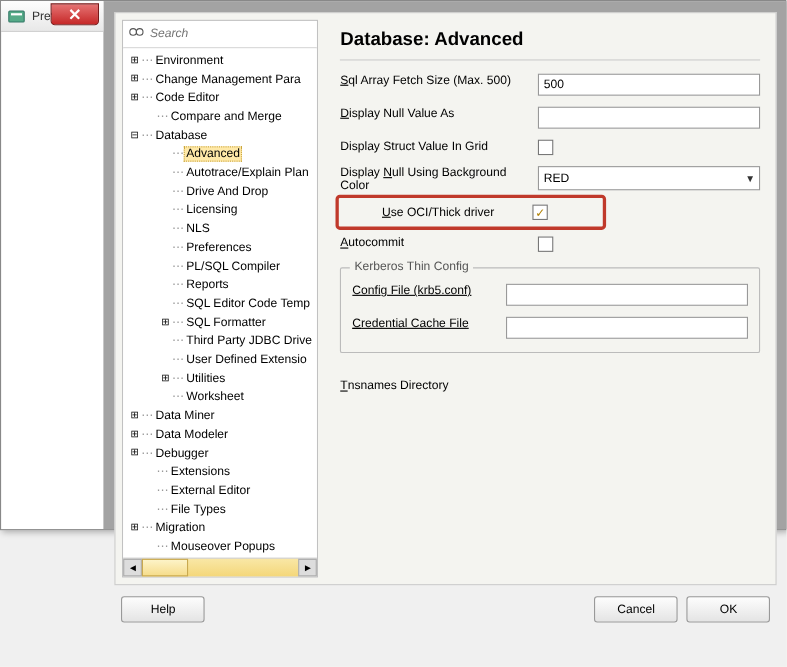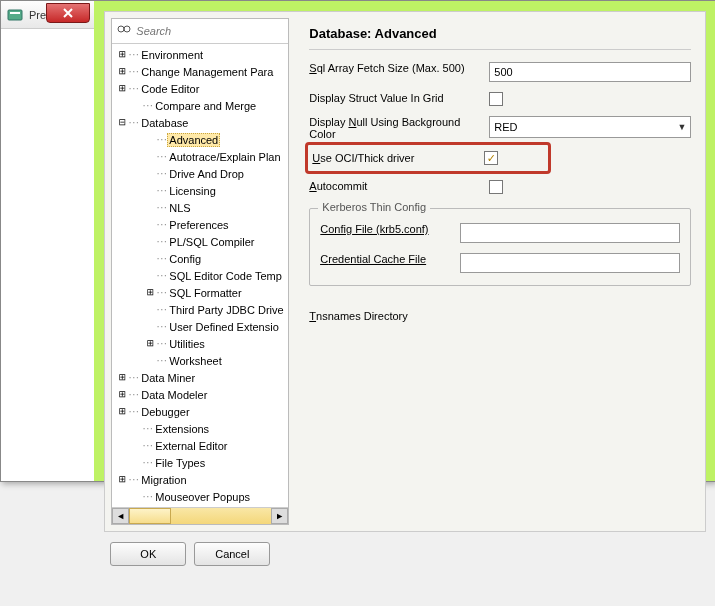--- a/index.html
+++ b/index.html
@@ -3,48 +3,48 @@
 <meta charset="utf-8">
 <style>
 * { box-sizing: border-box; margin: 0; padding: 0; font-family: Tahoma, Arial, sans-serif; font-size: 11px; }
 body { background: #f0f0f0; width: 715px; height: 606px; overflow: hidden; }
 .window { width: 715px; height: 482px; background: #fff; border: 1px solid #888; box-shadow: 2px 2px 6px rgba(0,0,0,0.3); display: flex; flex-direction: row; }
 .titlebar { height: 28px; background: linear-gradient(to bottom, #fdfdfd, #e8e8e8); border-bottom: 1px solid #ccc; display: flex; align-items: center; padding: 0 6px; position: relative; }
 .titlebar-icon { width: 16px; height: 16px; margin-right: 6px; }
 .titlebar-icon svg { width: 16px; height: 16px; }
 .titlebar-text { color: #333; }
 .close-btn { position: absolute; right: 4px; top: 2px; width: 44px; height: 20px; background: linear-gradient(to bottom,#e57373,#c62828); border: 1px solid #7a1818; border-radius: 0 0 4px 4px; display: flex; align-items: center; justify-content: center; color: #fff; font-weight: bold; cursor: pointer; }
-.body { flex: 1; display: flex; flex-direction: column; padding: 10px; background: #bef264; }
+.body { flex: 1; display: flex; flex-direction: column; padding: 10px; background: #a3a3a3; }
 .main-row { flex: 1; display: flex; gap: 8px; border: 1px solid #ccc; padding: 6px; background: #f4f4f0; }
 .sidebar { width: 178px; display: flex; flex-direction: column; border: 1px solid #bbb; background: #fff; }
 .search-row { display: flex; align-items: center; border-bottom: 1px solid #ccc; padding: 4px; background: #fff; }
 .search-icon { width: 16px; height: 16px; margin-right: 4px; }
 .search-icon svg { width: 16px; height: 16px; }
 .search-input { border: none; outline: none; flex: 1; font-style: italic; color: #888; background: #fff; }
 .tree { flex: 1; overflow: hidden; padding: 2px 0; background: #fff; }
 .tree-row { display: flex; align-items: center; height: 17px; padding-left: 4px; white-space: nowrap; cursor: pointer; color: #000; }
 .tree-toggle { width: 12px; display: inline-flex; justify-content: center; color: #000; font-size: 9px; line-height: 9px; }
 .tree-toggle.blank { visibility: hidden; }
 .tree-label { padding: 0 2px; }
 .tree-row.selected .tree-label { background: #ffe9a8; border: 1px dotted #caa63f; padding: 0 1px; }
 .hscroll { height: 17px; background: #e8e8e8; border-top: 1px solid #ccc; display: flex; }
 .hscroll .arrow { width: 17px; background: #ddd; border: 1px solid #aaa; display: flex; align-items: center; justify-content: center; font-size: 9px; cursor: pointer; }
 .hscroll .track { flex: 1; background: linear-gradient(to bottom,#f9e7a6,#f4d77a); position: relative; }
 .hscroll .thumb { position: absolute; left: 0; top: 0; height: 100%; width: 42px; background: linear-gradient(to bottom,#fdf3c8,#f6dd8c); border: 1px solid #c9a94f; }
 .content { flex: 1; display: flex; flex-direction: column; padding: 4px 8px 4px 12px; }
-.content-title { font-weight: bold; font-size: 13px; padding: 4px 0 8px 0; border-bottom: 1px solid #ccc; margin-bottom: 12px; }
+.content-title { font-weight: bold; font-size: 17px; padding: 4px 0 8px 0; border-bottom: 1px solid #ccc; margin-bottom: 12px; }
 .form-row { display: flex; align-items: flex-start; margin-bottom: 10px; }
 .form-label { width: 180px; color: #000; }
 .form-label .u { text-decoration: underline; }
 .text-input { flex: 1; height: 20px; border: 1px solid #999; padding: 2px 4px; background: #fff; }
 .combo { flex: 1; height: 22px; border: 1px solid #999; background: #fff; display: flex; align-items: center; padding: 0 4px; justify-content: space-between; cursor: pointer; }
 .combo .caret { font-size: 9px; color: #333; }
 .chk { width: 14px; height: 14px; border: 1px solid #777; background: #fff; display: inline-flex; align-items: center; justify-content: center; font-size: 11px; color: #b08000; cursor: pointer; }
 .highlight-box { border: 3px solid #c0392b; border-radius: 4px; padding: 6px 4px; margin: -8px 0 6px -4px; width: 246px; display: flex; align-items: center; }
-.highlight-box .form-label { width: 172px; }
+.highlight-box .form-label { width: 172px; text-align: center; }
 .fieldset { border: 1px solid #bbb; border-radius: 2px; padding: 14px 10px 10px 10px; margin-top: 4px; margin-bottom: 24px; position: relative; }
 .fieldset .legend { position: absolute; top: -8px; left: 8px; background: #f4f4f0; padding: 0 4px; color: #555; }
 .fieldset .form-row .form-label { width: 140px; text-decoration: underline; }
 .fieldset .text-input { width: 220px; flex: none; margin-left: auto; }
 .browse-row { display: flex; align-items: center; gap: 6px; }
 .browse-row .text-input { flex: 1; }
 .btn { height: 24px; padding: 0 14px; background: linear-gradient(to bottom,#fdfdfd,#e4e4e4); border: 1px solid #999; border-radius: 3px; cursor: pointer; }
 .footer { display: flex; justify-content: space-between; padding: 10px 6px 4px 6px; }
 .footer-right { display: flex; gap: 8px; }
 .footer .btn { min-width: 76px; }
@@ -139,21 +139,21 @@
               <span class="tree-label">Preferences</span>
             </div>
             <div class="tree-row" style="padding-left: 32px;">
               <span class="tree-toggle blank">·</span>
               <span style="color: rgb(153, 153, 153);">⋯ </span>
               <span class="tree-label">PL/SQL Compiler</span>
             </div>
             <div class="tree-row" style="padding-left: 32px;">
               <span class="tree-toggle blank">·</span>
               <span style="color: rgb(153, 153, 153);">⋯ </span>
-              <span class="tree-label">Config</span>
+              <span class="tree-label">Reports</span>
             </div>
             <div class="tree-row" style="padding-left: 32px;">
               <span class="tree-toggle blank">·</span>
               <span style="color: rgb(153, 153, 153);">⋯ </span>
               <span class="tree-label">SQL Editor Code Temp</span>
             </div>
             <div class="tree-row" style="padding-left: 32px;">
               <span class="tree-toggle">⊞</span>
               <span style="color: rgb(153, 153, 153);">⋯ </span>
               <span class="tree-label">SQL Formatter</span>
@@ -229,20 +229,24 @@
       </div>
 
       <div class="content">
         <div class="content-title">Database: Advanced</div>
 
         <div class="form-row">
           <span class="form-label"><span class="u">S</span><span>ql Array Fetch Size (Max. 500)</span></span>
           <input class="text-input" value="500" style="">
         </div>
 
+        <div class="form-row">
+          <span class="form-label"><span class="u">D</span><span>isplay Null Value As</span></span>
+          <input class="text-input" value="" style="">
+        </div>
 
         <div class="form-row">
           <span class="form-label">Display Struct Value In Grid</span>
           <span class="chk"></span>
         </div>
 
         <div class="form-row">
           <span class="form-label"><span>Display </span><span class="u">N</span><span>ull Using Background Color</span></span>
           <div class="combo">
             <span>RED</span>
@@ -272,19 +276,20 @@
           </div>
         </div>
 
         <div>
           <div class="form-label" style="margin-bottom:4px"><span class="u">T</span><span>nsnames Directory</span></div>
         </div>
       </div>
     </div>
 
     <div class="footer">
+      <button class="btn"><span class="u">H</span><span>elp</span></button>
       <div class="footer-right">
+        <button class="btn">Cancel</button>
         <button class="btn">OK</button>
-        <button class="btn">Cancel</button>
       </div>
     </div>
   </div>
 </div>
 
 </body></html>

